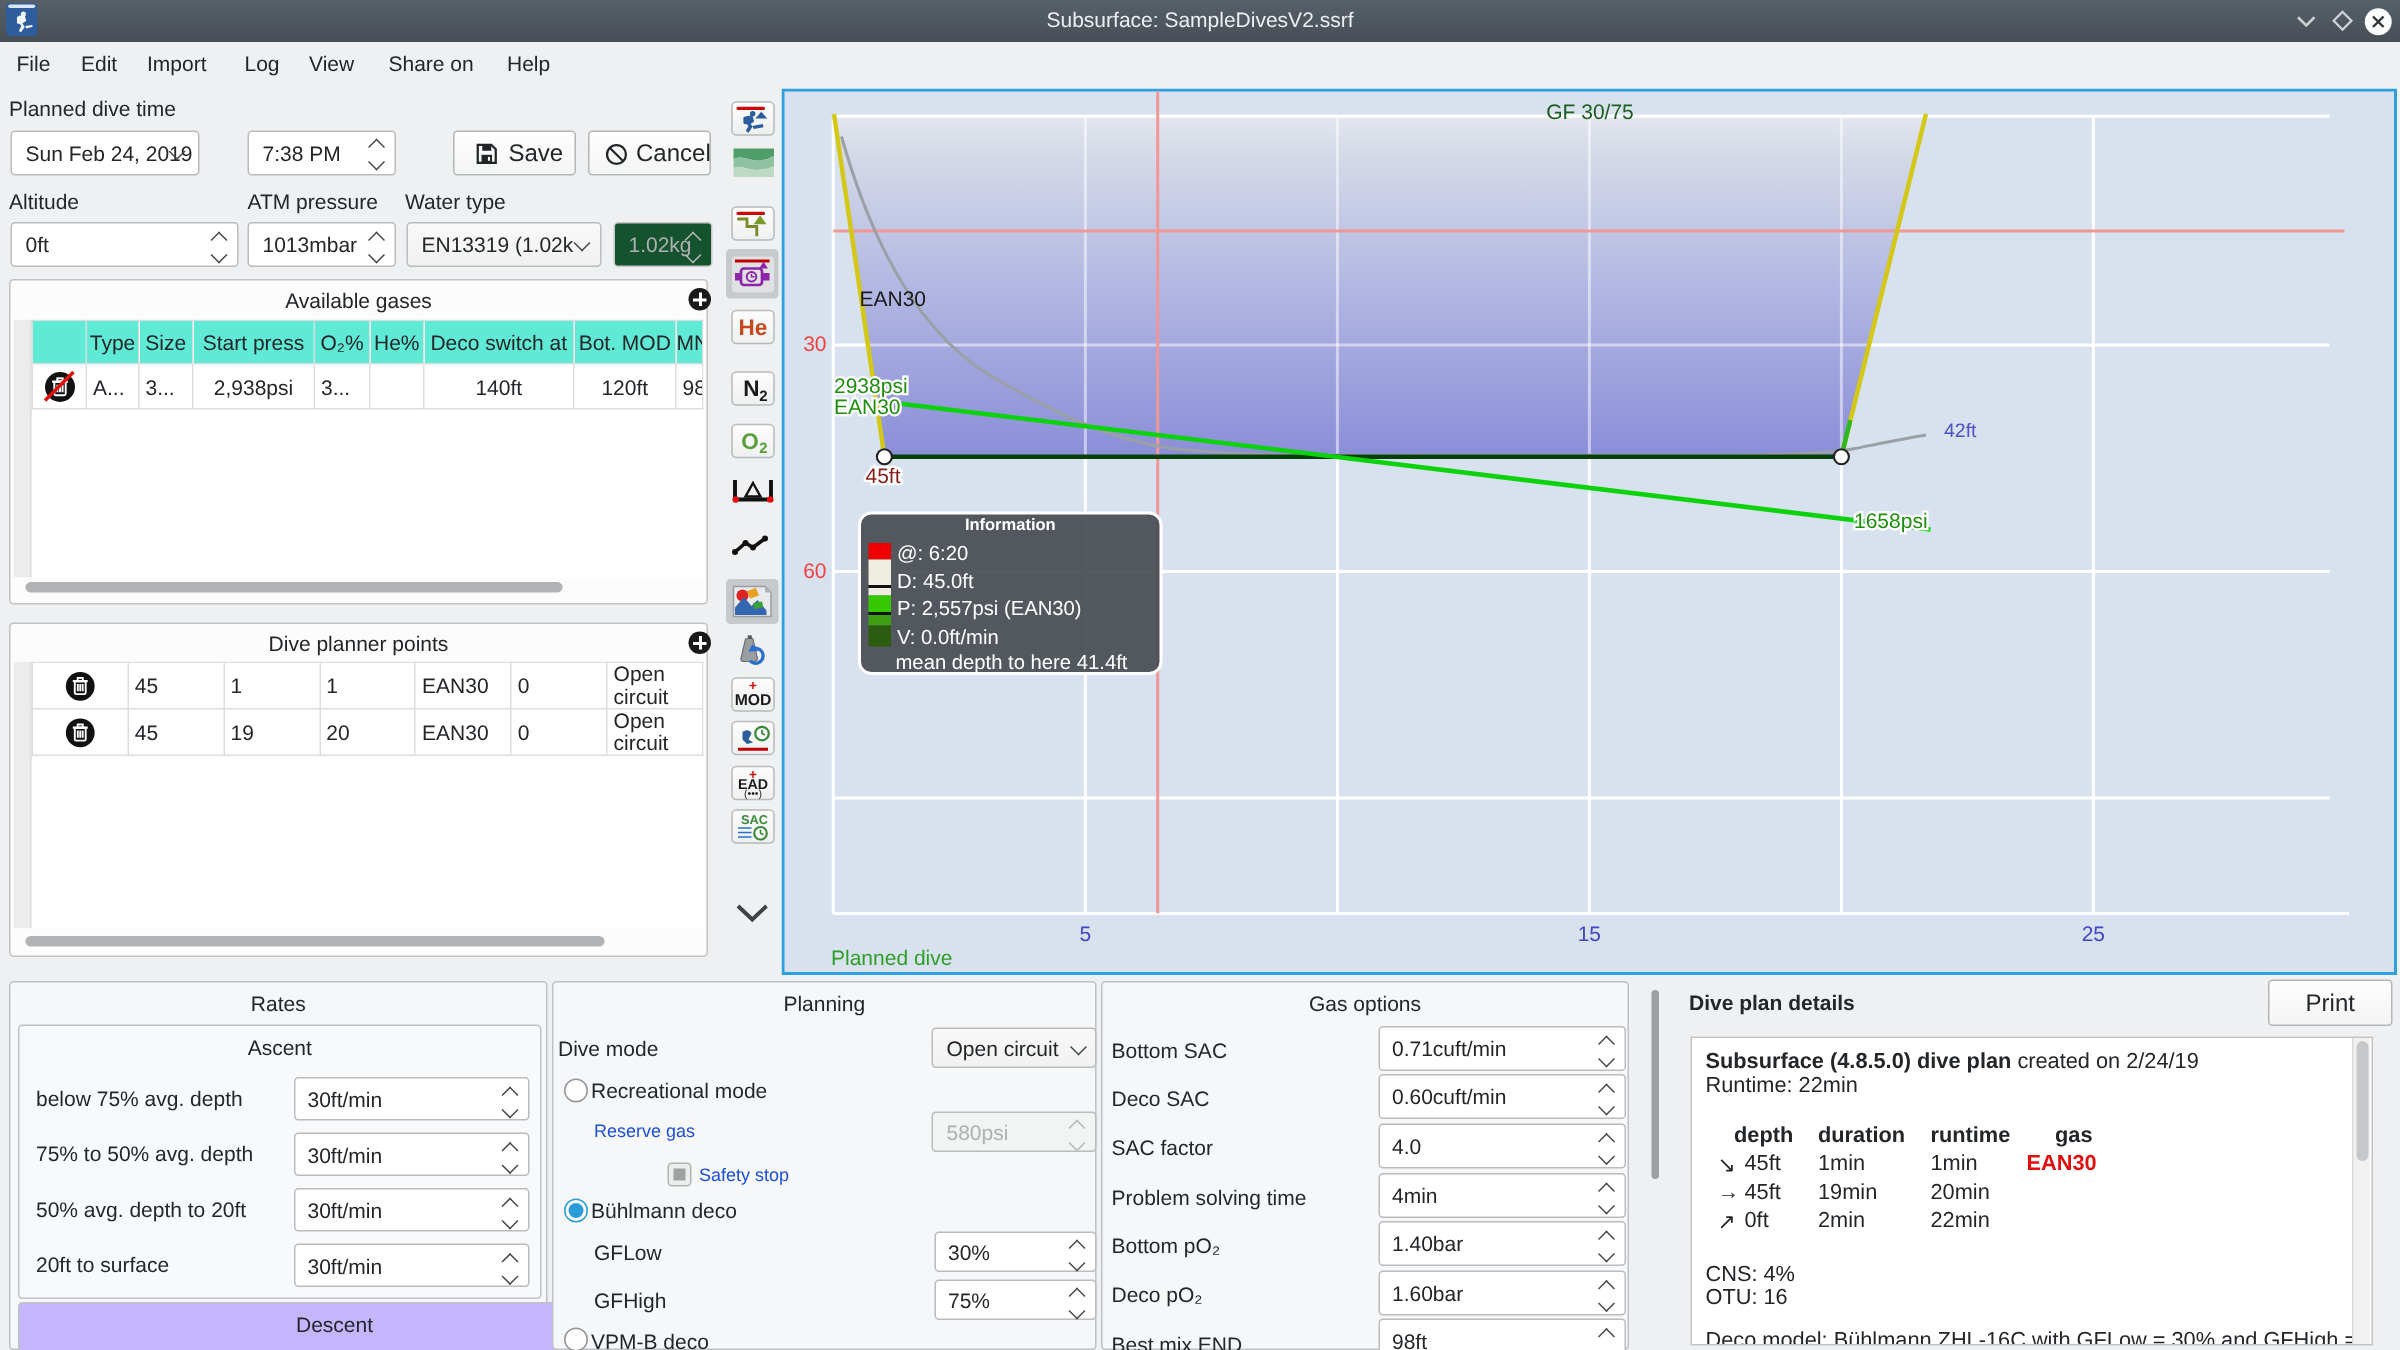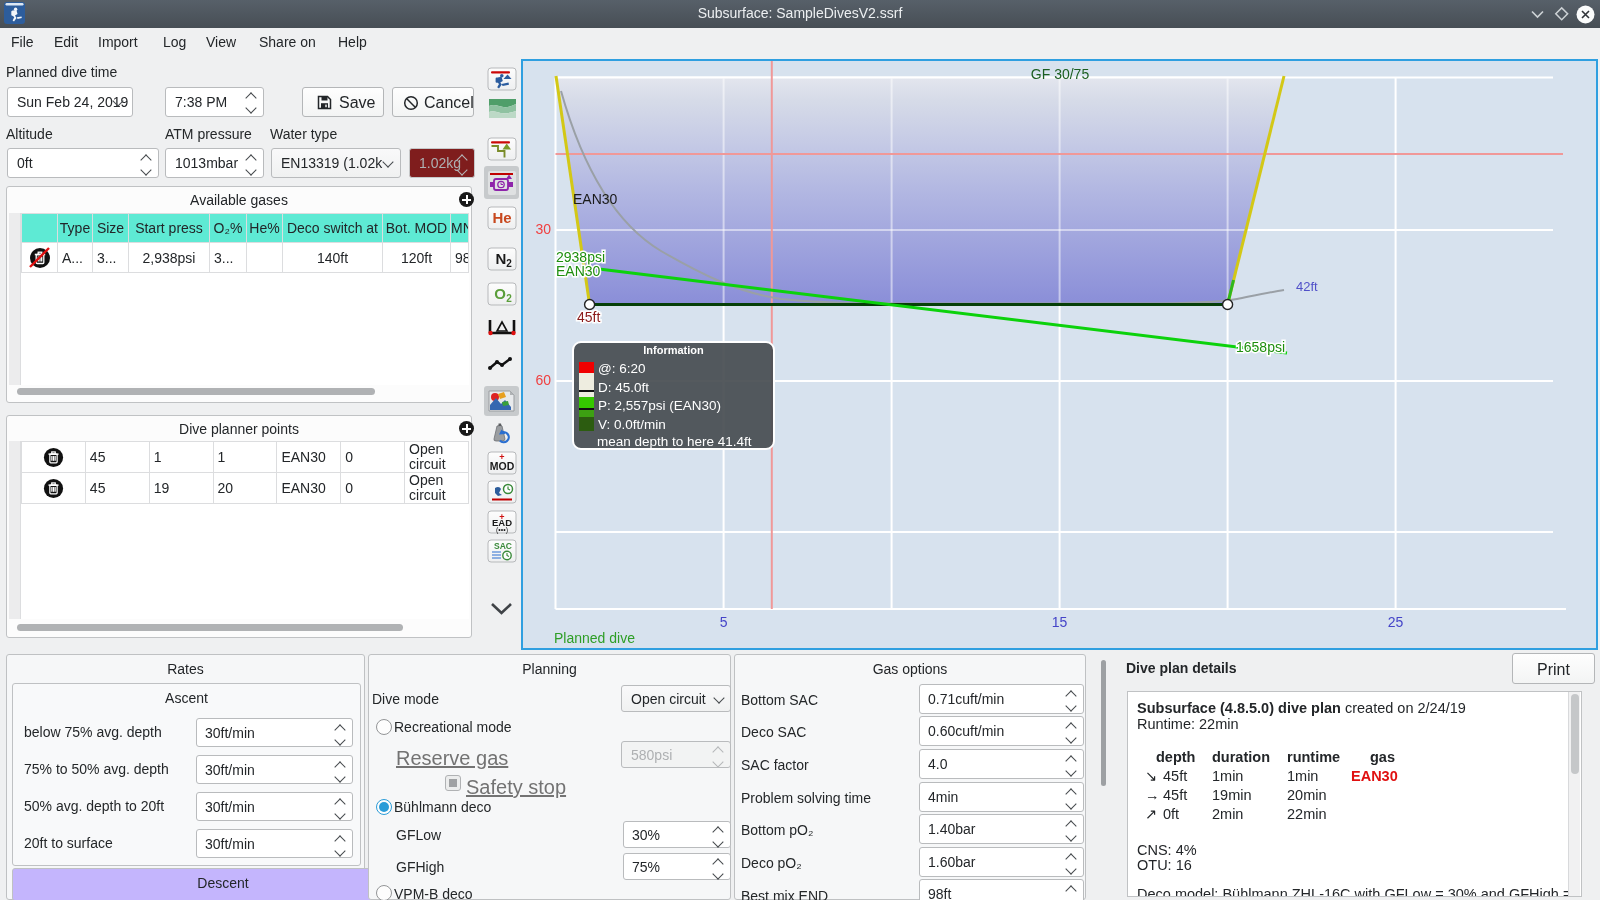--- a/index.html
+++ b/index.html
@@ -5,21 +5,21 @@
 html,body{margin:0;padding:0;width:1600px;height:900px;overflow:hidden;
  font-family:"Liberation Sans",sans-serif;background:#eff0f1;color:#232629;}
 *{box-sizing:border-box;}
 .abs{position:absolute;}
 #titlebar{position:absolute;left:0;top:0;width:1600px;height:28px;
  background:linear-gradient(#576069,#474e55);color:#fcfcfc;font-size:14px;}
 #titletext{position:absolute;left:0;right:0;top:5px;text-align:center;color:#eceff1;}
 #menubar{position:absolute;left:0;top:28px;width:1600px;height:29px;background:#eff0f1;font-size:14px;}
 .menu{position:absolute;top:6px;}
 .lbl{position:absolute;font-size:14px;color:#242729;white-space:nowrap;}
-.glbl{position:absolute;font-size:20px;color:#737373;white-space:nowrap;text-decoration:underline;}
+.glbl{position:absolute;font-size:12px;color:#1d4ed8;white-space:nowrap;}
 .field{position:absolute;background:#fff;border:1px solid #b9bbbd;border-radius:3px;
  font-size:14px;color:#232629;white-space:nowrap;overflow:hidden;}
 .field .tx{position:absolute;left:9px;top:50%;transform:translateY(-50%);}
 .btn{position:absolute;background:linear-gradient(#fefefe,#f3f4f4);border:1px solid #b4b6b8;
  border-radius:3px;font-size:16px;color:#232629;text-align:center;}
 .chev{position:absolute;width:8px;height:8px;border-right:1.6px solid #45494c;border-bottom:1.6px solid #45494c;}
 .cdown{transform:rotate(45deg);}
 .spinu{position:absolute;right:8px;width:8px;height:8px;border-right:1.5px solid #45494c;border-bottom:1.5px solid #45494c;transform:rotate(-135deg);}
 .spind{position:absolute;right:8px;width:8px;height:8px;border-right:1.5px solid #45494c;border-bottom:1.5px solid #45494c;transform:rotate(45deg);}
 .gspinu{position:absolute;right:8px;width:8px;height:8px;border-right:1.5px solid #b5b7b9;border-bottom:1.5px solid #b5b7b9;transform:rotate(-135deg);}
@@ -111,21 +111,21 @@
 </div>
 <div class="field" style="left:165px;top:148px;width:99px;height:30px">
   <span class="tx">1013mbar</span>
   <i class="spinu" style="top:7px"></i>
     <i class="spind" style="top:17px"></i>
 </div>
 <div class="field" style="left:271px;top:148px;width:130px;height:30px;background:linear-gradient(#f9f9fa,#f0f1f1)">
   <span class="tx">EN13319 (1.02k</span>
   <i class="chev cdown" style="right:8px;top:9px"></i>
 </div>
-<div class="field" style="left:409px;top:148px;width:66px;height:30px;background:#7f1d1d;border-color:#c6c8c9">
+<div class="field" style="left:409px;top:148px;width:66px;height:30px;background:#14532d;border-color:#c6c8c9">
   <span class="tx gray">1.02kg</span>
   <i class="gspinu" style="top:7px"></i>
     <i class="gspind" style="top:17px"></i>
 </div>
 
 <div class="gbox" style="left:6px;top:186px;width:466px;height:217px"></div>
 <div class="gtitle" style="left:6px;top:192px;width:466px">Available gases</div>
 <div class="plus" style="left:459px;top:192px"></div>
 <div class="abs" style="left:9px;top:213px;width:460px;height:172px;background:#fff;overflow:hidden">
   <div class="abs" style="left:0;top:0;width:12px;height:172px;background:#ececed;border-right:1px solid #dcdddf"></div>

